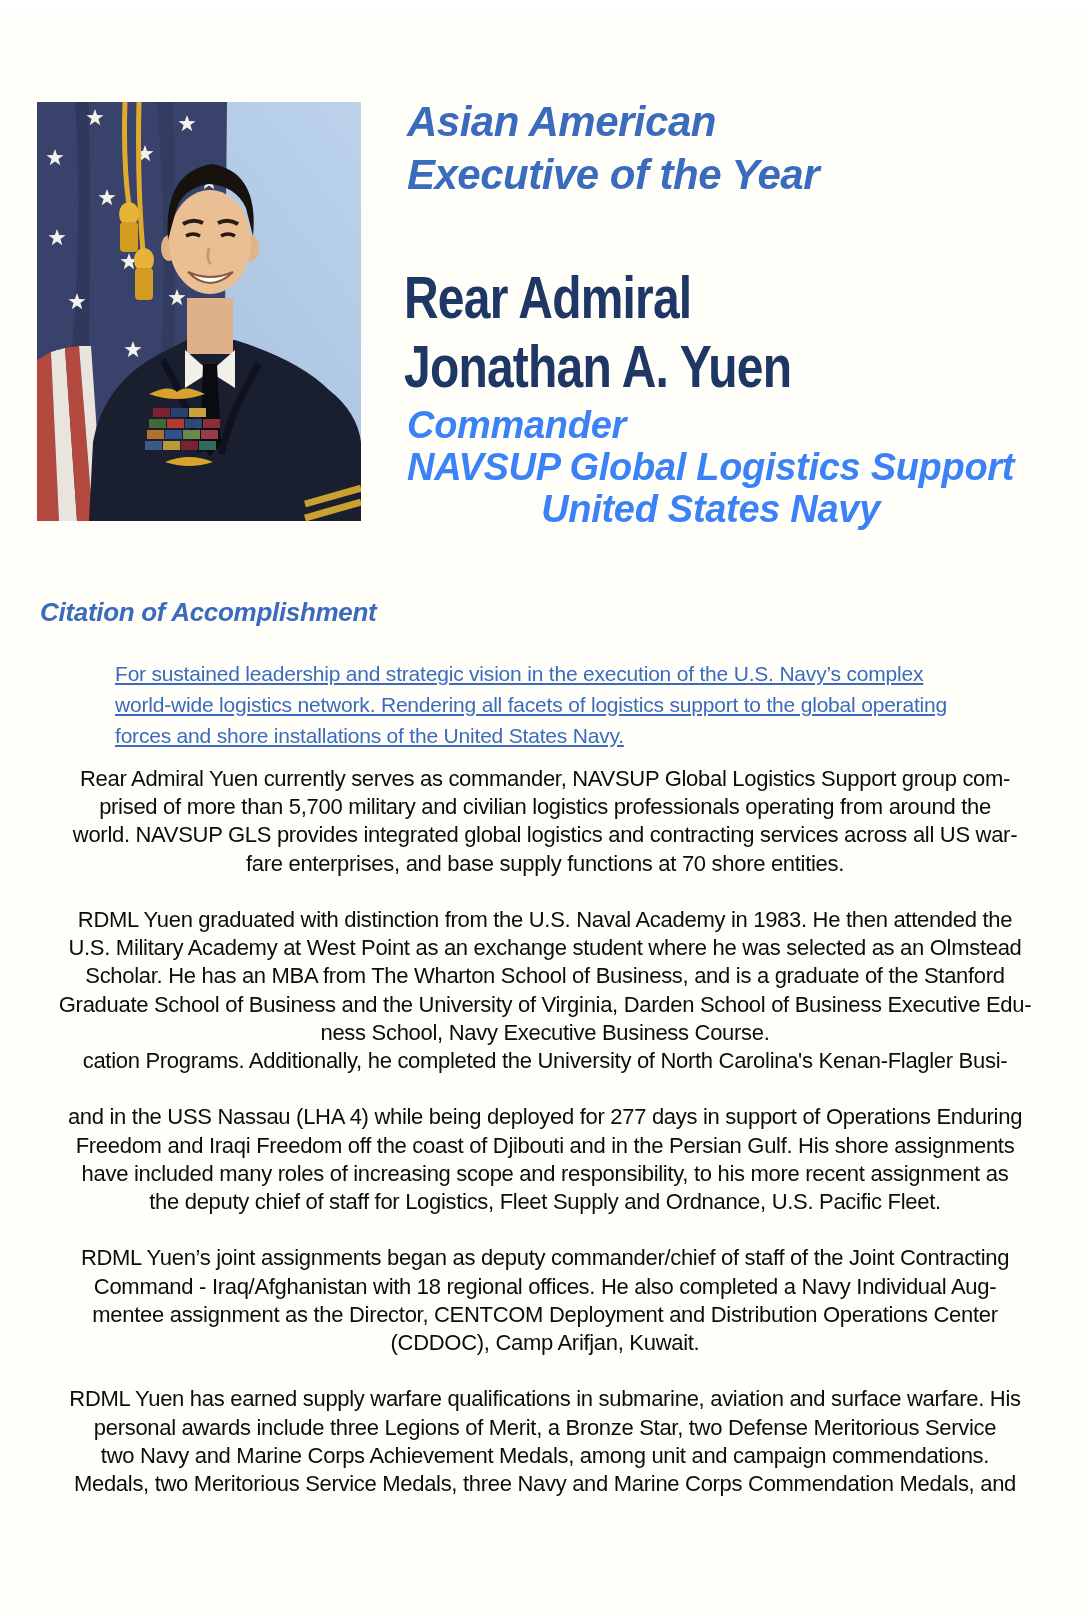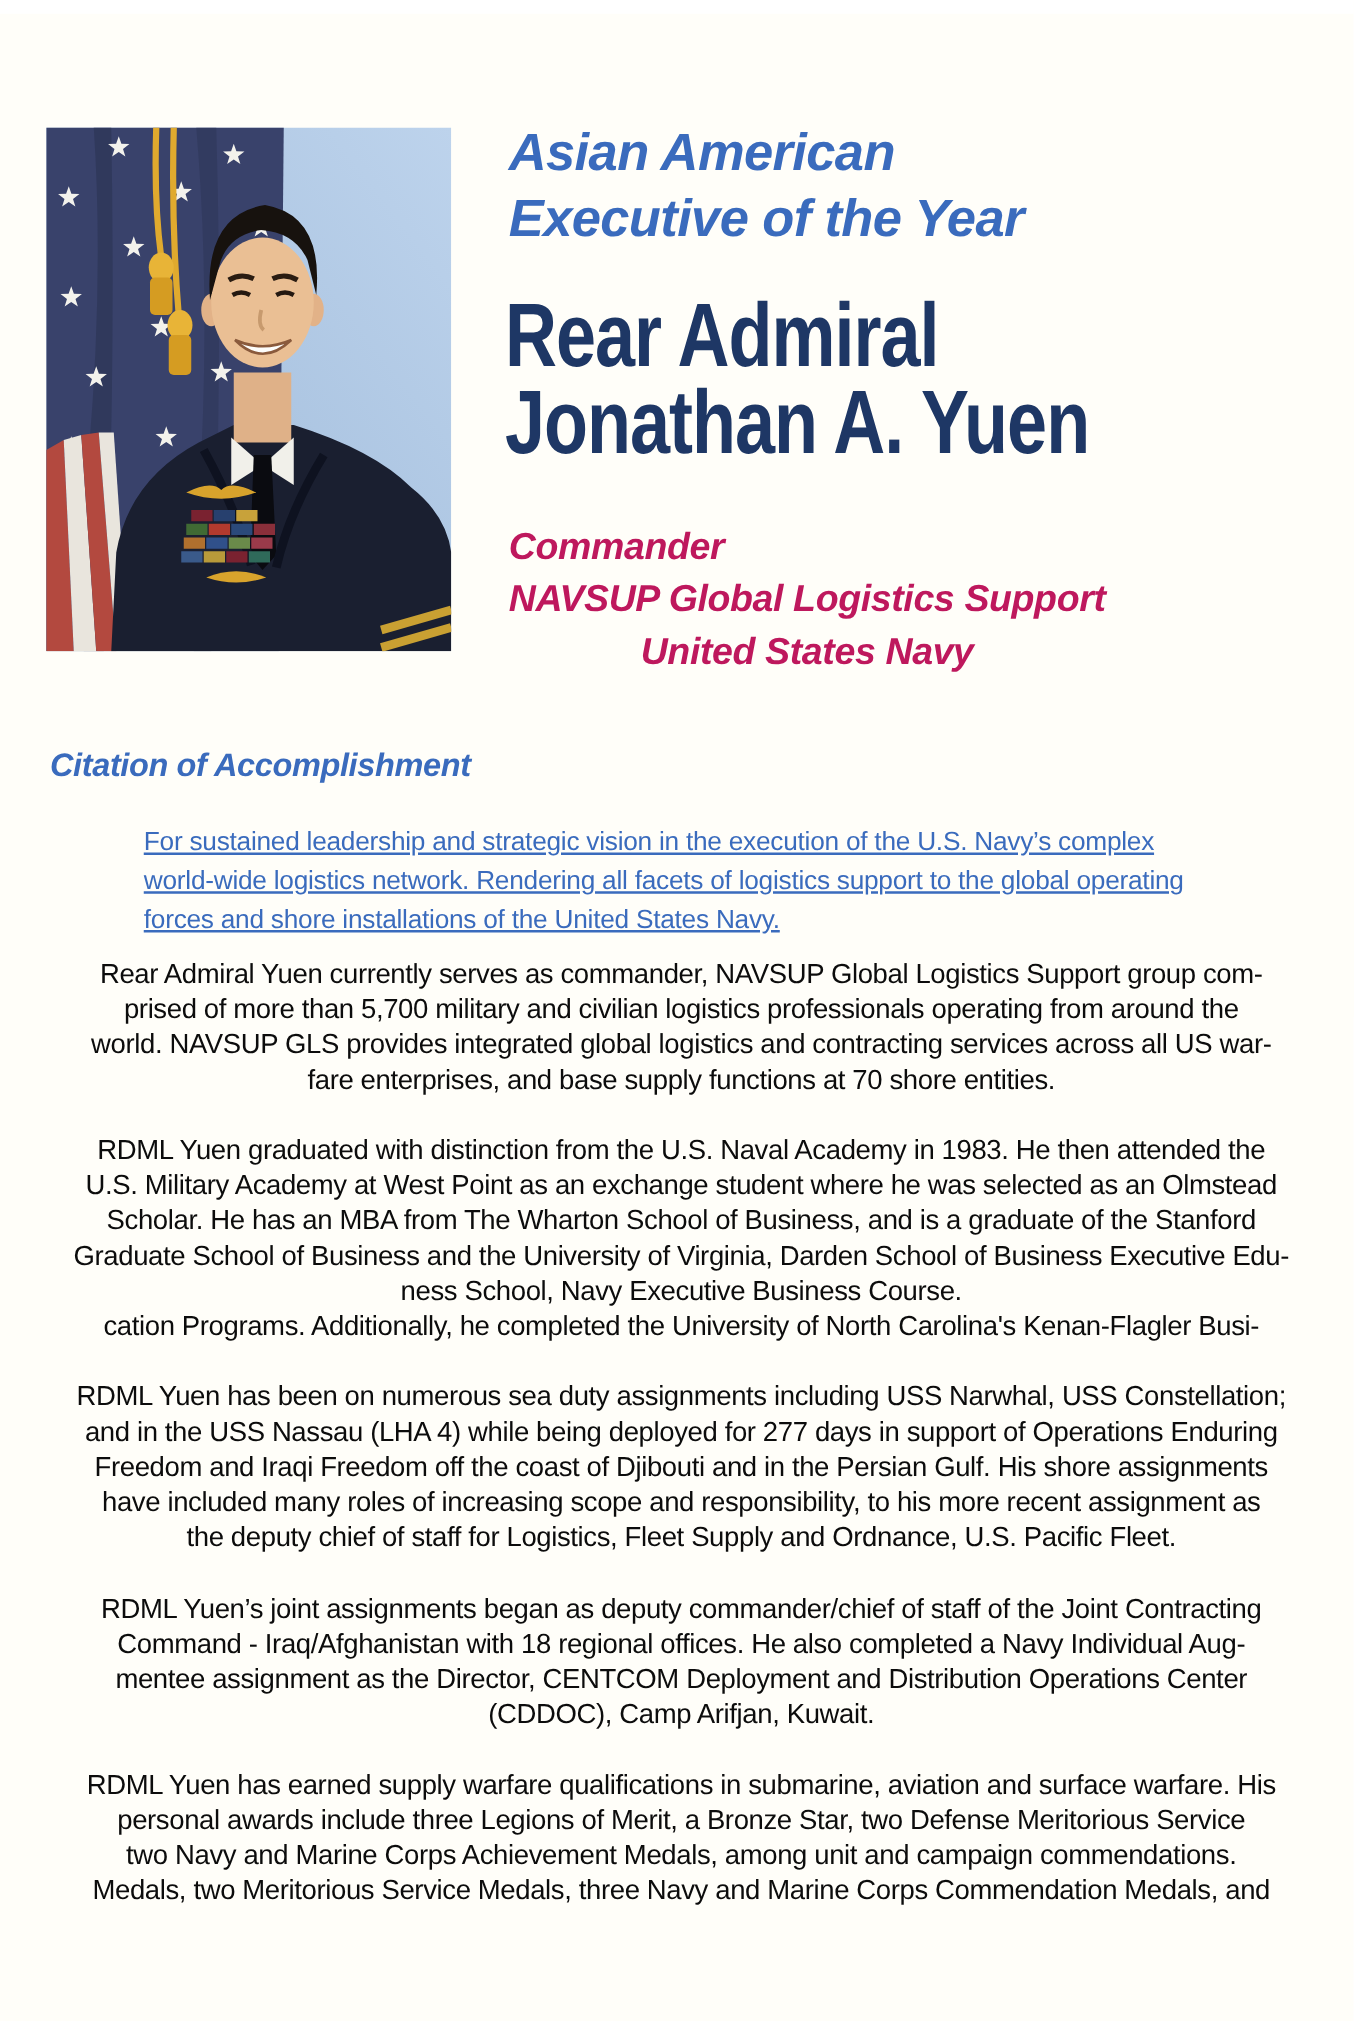--- a/index.html
+++ b/index.html
@@ -17,28 +17,28 @@
     position:absolute;left:37px;top:91px;width:324px;height:419px;
   }
   .photo svg{display:block;}
 
   .award-title{
     position:absolute;left:407px;top:84px;
     color:#3a6bbd;font-size:42px;line-height:53px;
     font-weight:bold;font-style:italic;letter-spacing:-0.5px;
   }
   .name{
-    position:absolute;left:404px;top:224px;
-    color:#1e3765;font-size:72px;line-height:69px;
+    position:absolute;left:404px;top:252px;
+    color:#1e3765;font-size:60px;line-height:69px;
     font-weight:bold;letter-spacing:-1px;
   }
   .name .line{transform:scaleX(0.8);transform-origin:0 50%;}
   .role{
-    position:absolute;left:407px;top:406px;
-    color:#be185d;font-size:30px;line-height:42px;
+    position:absolute;left:407px;top:393px;
+    color:#3b82f6;font-size:38px;line-height:42px;
     font-style:italic;font-weight:600;letter-spacing:-0.3px;
   }
   .role .service{font-weight:bold;text-align:center;}
 
   .citation-heading{
     position:absolute;left:40px;top:586px;
     color:#3a6bbd;font-size:26px;font-weight:bold;font-style:italic;
     letter-spacing:-0.3px;
   }
   .citation-body{
@@ -201,21 +201,20 @@
     </div>
     <div class="para">
       <div class="line">RDML Yuen graduated with distinction from the U.S. Naval Academy in 1983. He then attended the</div>
       <div class="line">U.S. Military Academy at West Point as an exchange student where he was selected as an Olmstead</div>
       <div class="line">Scholar. He has an MBA from The Wharton School of Business, and is a graduate of the Stanford</div>
       <div class="line">Graduate School of Business and the University of Virginia, Darden School of Business Executive Edu-</div>
       <div class="line">ness School, Navy Executive Business Course.</div>
       <div class="line">cation Programs. Additionally, he completed the University of North Carolina's Kenan-Flagler Busi-</div>
     </div>
     <div class="para">
-      <div class="line">RDML Yuen has been on numerous sea duty assignments including USS Narwhal, USS Constellation;</div>
       <div class="line">and in the USS Nassau (LHA 4) while being deployed for 277 days in support of Operations Enduring</div>
       <div class="line">Freedom and Iraqi Freedom off the coast of Djibouti and in the Persian Gulf. His shore assignments</div>
       <div class="line">have included many roles of increasing scope and responsibility, to his more recent assignment as</div>
       <div class="line">the deputy chief of staff for Logistics, Fleet Supply and Ordnance, U.S. Pacific Fleet.</div>
     </div>
     <div class="para">
       <div class="line">RDML Yuen’s joint assignments began as deputy commander/chief of staff of the Joint Contracting</div>
       <div class="line">Command - Iraq/Afghanistan with 18 regional offices. He also completed a Navy Individual Aug-</div>
       <div class="line">mentee assignment as the Director, CENTCOM Deployment and Distribution Operations Center</div>
       <div class="line">(CDDOC), Camp Arifjan, Kuwait.</div>

